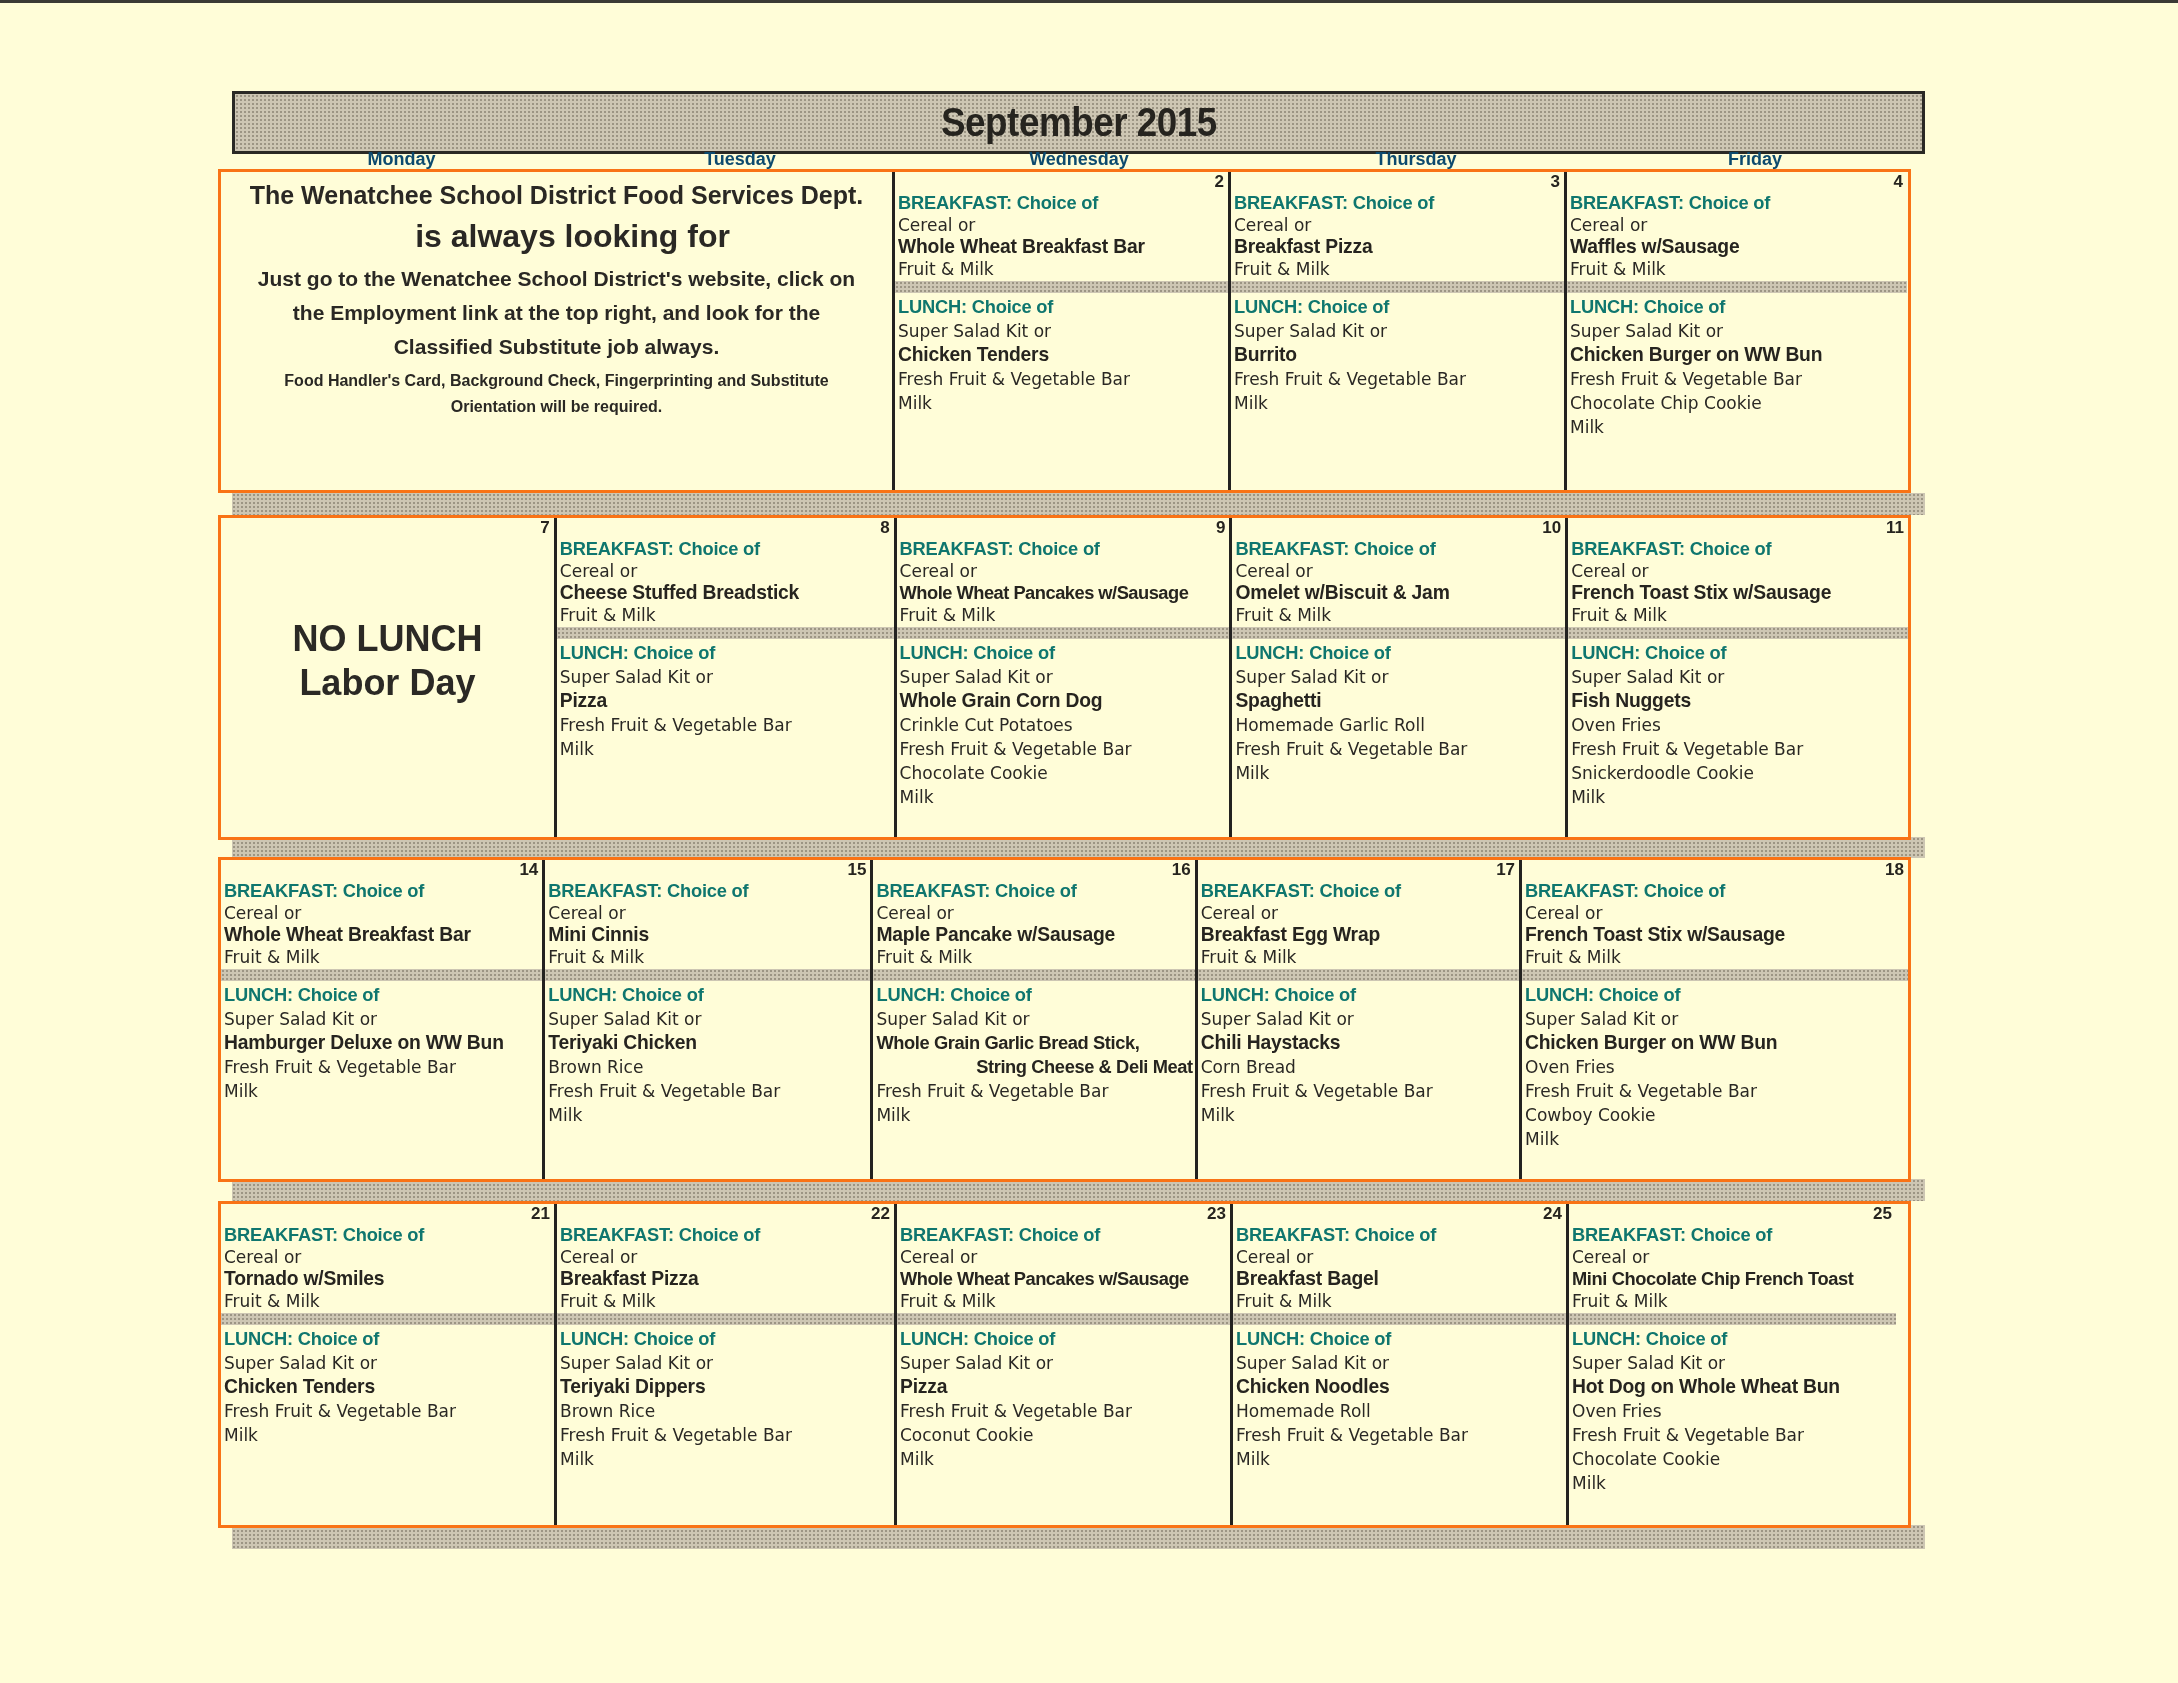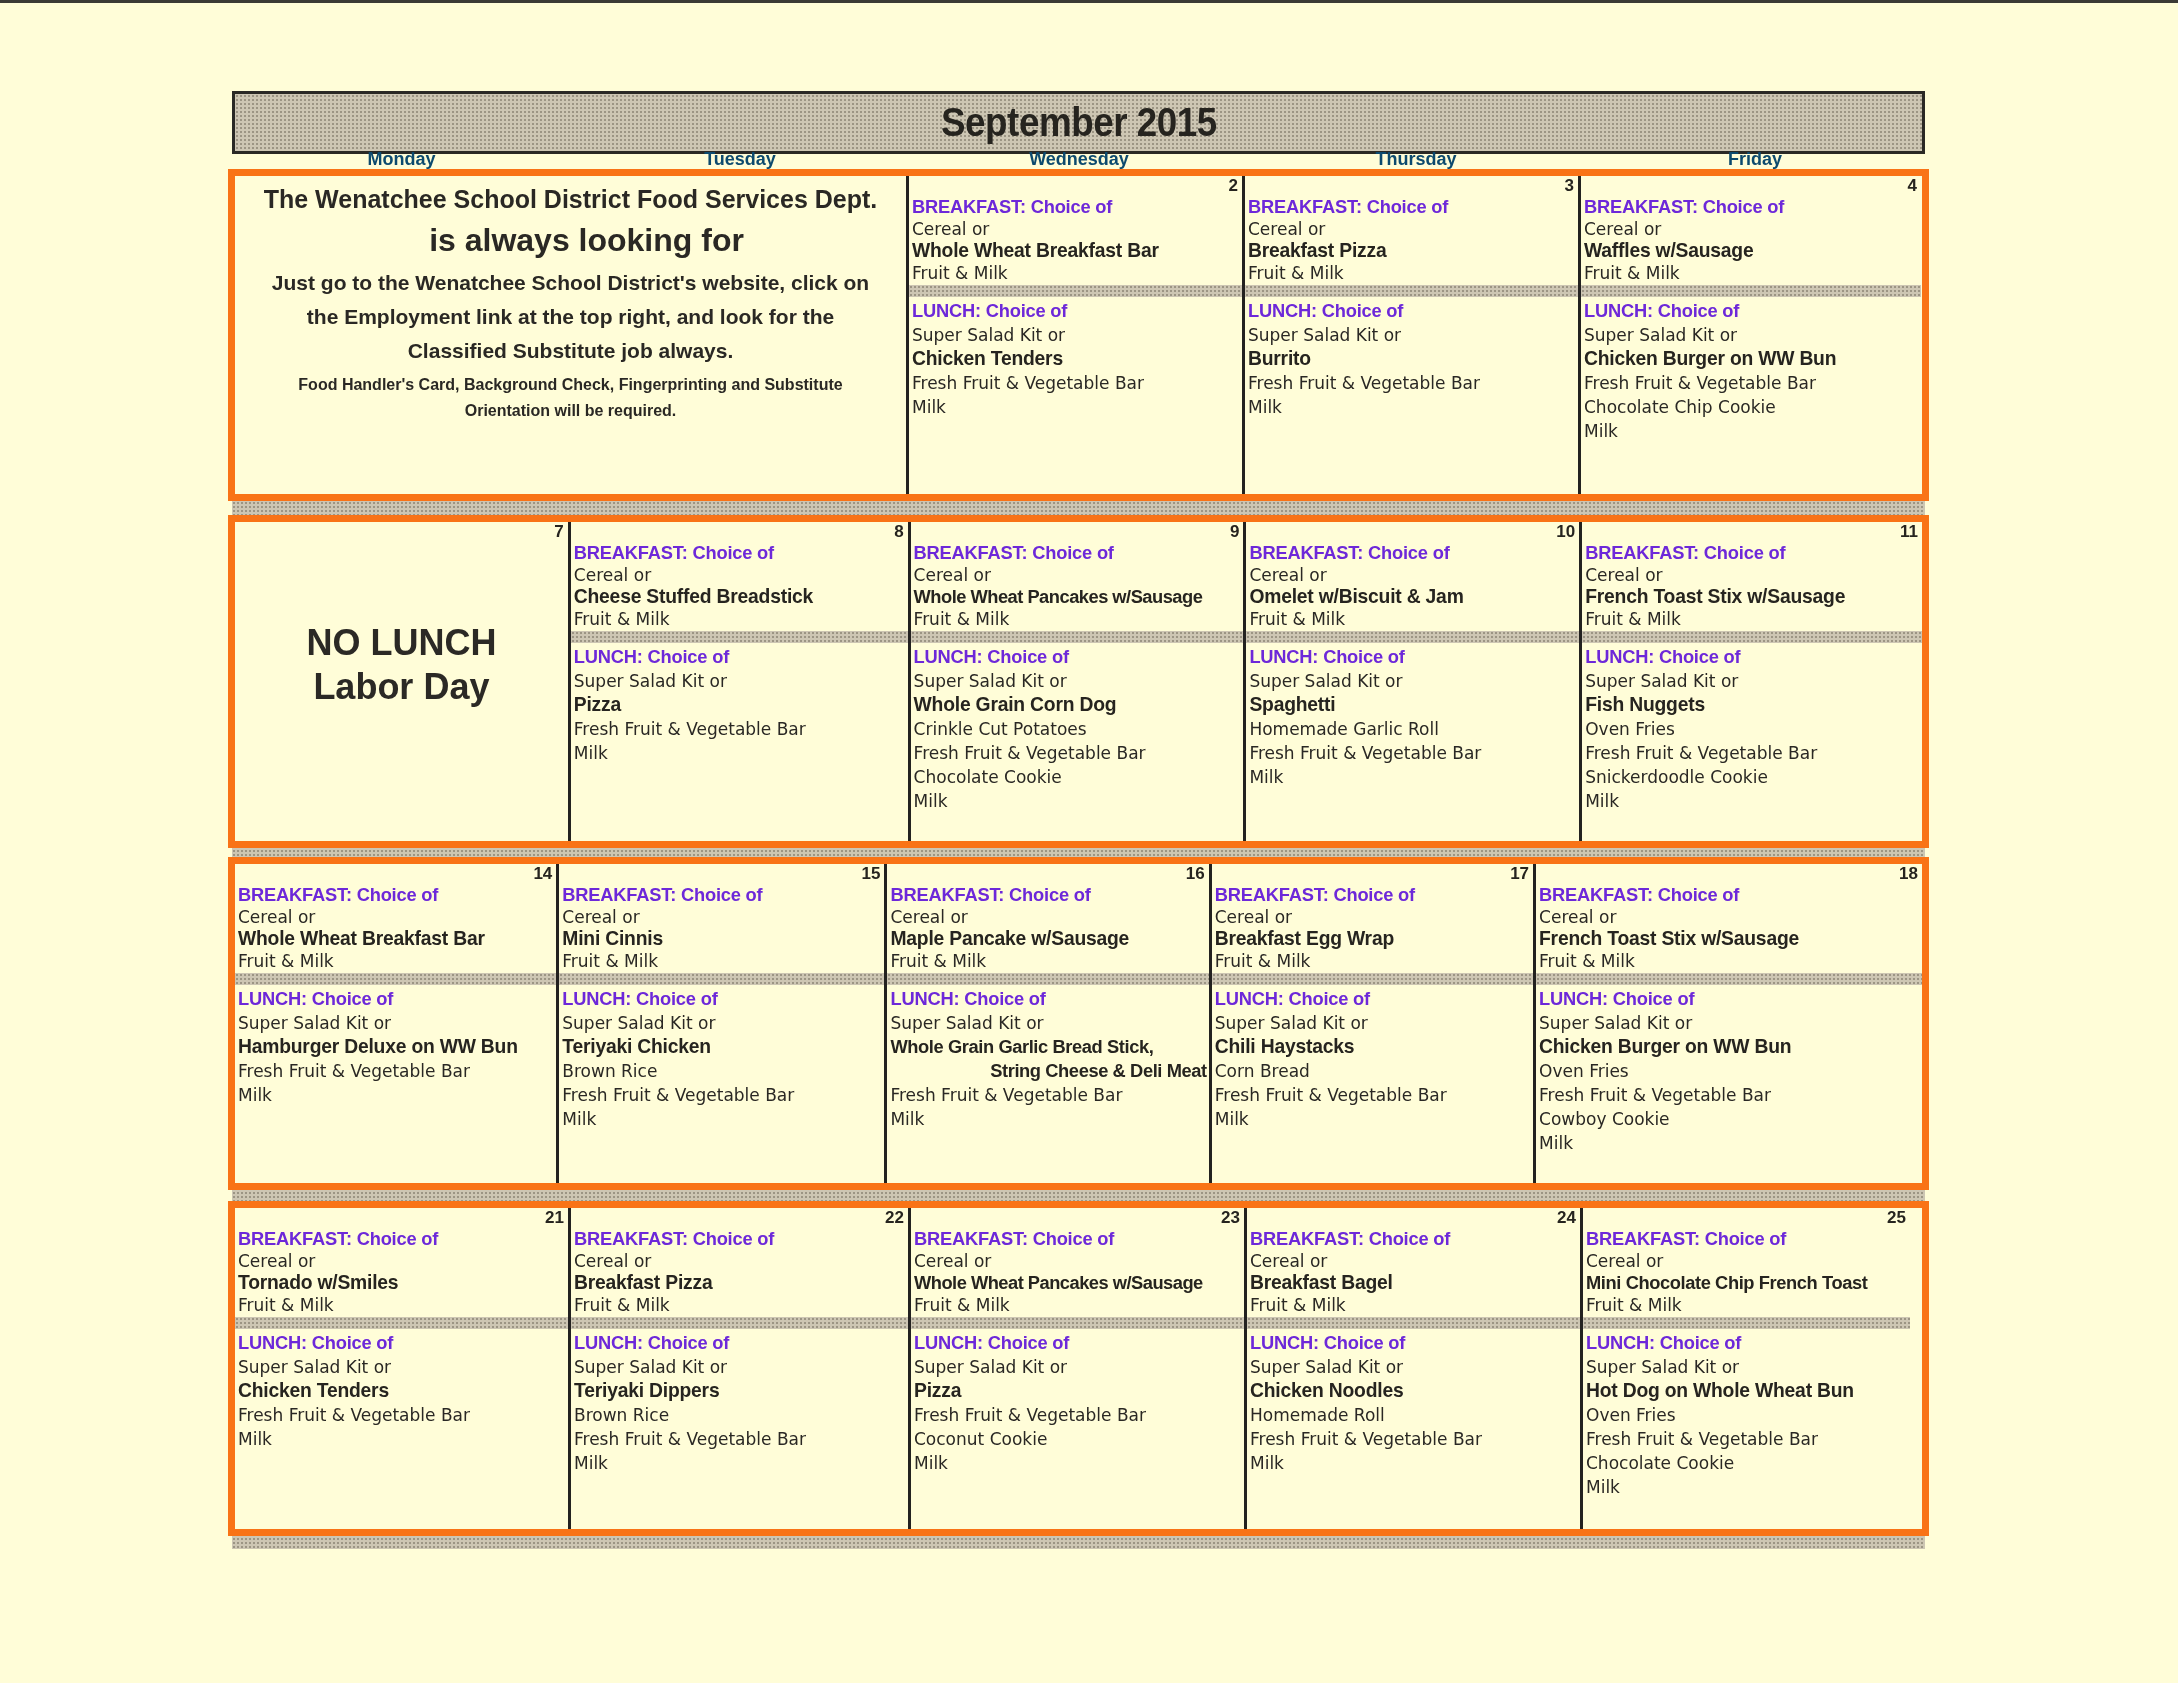--- a/index.html
+++ b/index.html
@@ -5,30 +5,30 @@
   html, body { margin:0; padding:0; }
   body { width:2178px; height:1683px; background:#fffdd8; position:relative; overflow:hidden; font-family:"DejaVu Sans", sans-serif; color:#1e1c18; }
   .stipple { background-color:#cdc6b3;
     background-image: radial-gradient(#9c9584 0.8px, transparent 1.1px);
     background-size: 4px 4px; }
   .topline { position:absolute; left:0; top:0; width:2178px; height:3px; background:#3b3a35; }
   #title-bar { position:absolute; left:232px; top:91px; width:1687px; height:57px; border:3px solid #2a2925; display:flex; align-items:center; justify-content:center; }
   #title-bar span { font-family:"Liberation Sans", sans-serif; font-weight:bold; font-size:40px; letter-spacing:-0.5px; color:#26241f; transform:scaleX(0.92); display:inline-block; }
   .day-header { position:absolute; top:149px; height:22px; text-align:center; font-family:"Liberation Sans", sans-serif; font-weight:bold; font-size:18px; color:#0c4a6e; transform-origin:center; }
   .band { position:absolute; left:232px; width:1693px; }
-  .week { position:absolute; left:228px; width:1687px; border:7px solid #f97316; background:#fffdd8; display:flex; box-sizing:content-box; }
+  .week { position:absolute; left:218px; width:1687px; border:3px solid #f97316; background:#fffdd8; display:flex; box-sizing:content-box; }
   .cell { position:relative; border-right:3px solid #232220; box-sizing:border-box; height:100%; overflow:hidden; }
   .cell:last-child { border-right:none; }
   .w1 { width:336px; } .w2 { width:674px; }
   .daynum { position:absolute; right:4px; top:0px; font-family:"Liberation Sans", sans-serif; font-weight:bold; font-size:17px; color:#26241f; }
   .meal { padding-left:3px; }
   .breakfast { padding-top:20px; height:87px; }
   .sep { height:12px; margin-top:2px; margin-bottom:2px; }
   .line { font-size:17px; line-height:22px; white-space:nowrap; color:#2a2824; }
-  .hdr { font-family:"Liberation Sans", sans-serif; font-weight:bold; font-size:18.3px; color:#6d28d9; letter-spacing:-0.2px; }
+  .hdr { font-family:"Liberation Sans", sans-serif; font-weight:bold; font-size:18.3px; color:#0f766e; letter-spacing:-0.2px; }
   .main { font-family:"Liberation Sans", sans-serif; font-weight:bold; font-size:19.3px; color:#26241f; letter-spacing:-0.2px; }
   .lunch .line { line-height:24px; }
   .lunch { padding-top:0px; }
   .notice { text-align:center; font-family:"Liberation Sans", sans-serif; font-weight:bold; color:#2a2824; padding-top:6px; }
   .notice .n1 { font-size:25px; line-height:34px; }
   .notice .n2 { font-size:32px; line-height:44px; margin-top:2px;margin-left:32px; }
   .notice .n3 { font-size:41px; line-height:57px; }
   .notice .n4 { font-size:21px; line-height:34px; margin-top:6px; }
   .notice .n5 { font-size:16px; line-height:26px; margin-top:4px; }
   .holiday { position:absolute; left:0; right:0; top:99px; text-align:center; font-family:"Liberation Sans", sans-serif; font-weight:bold; font-size:36px; line-height:44px; color:#2b2925; }

